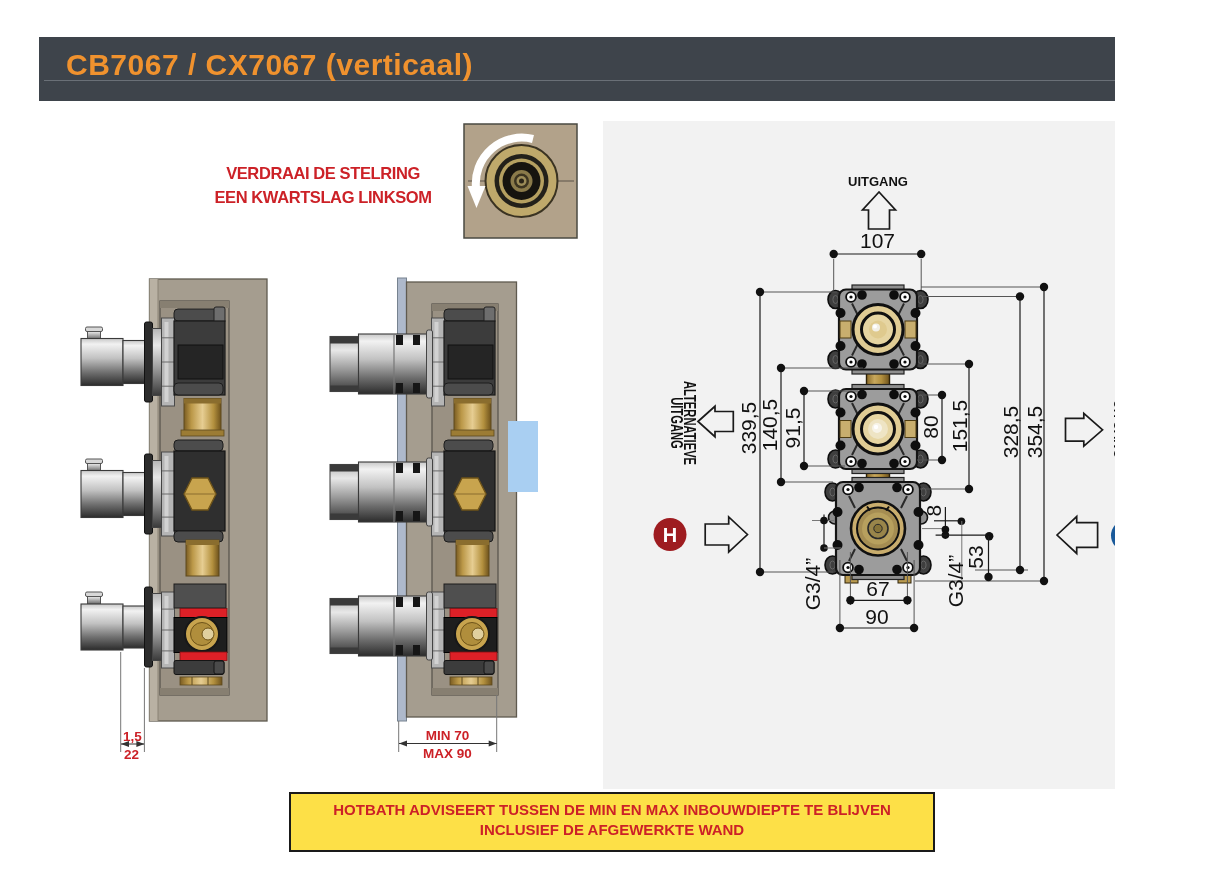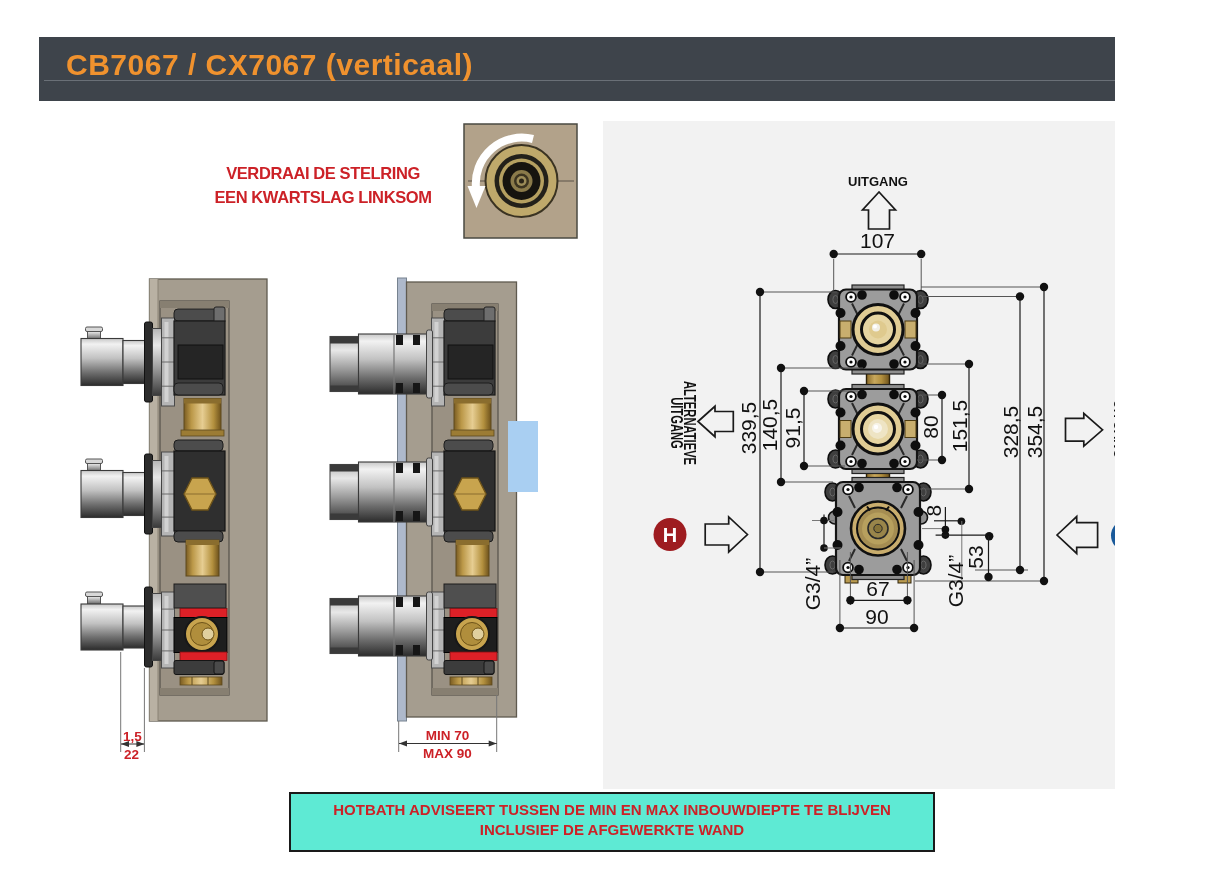--- a/index.html
+++ b/index.html
@@ -601,13 +601,13 @@
 <polygon points="1102.6,429.8 1083.8,413.45 1083.8,418.40000000000003 1065.5,418.40000000000003 1065.5,441.2 1083.8,441.2 1083.8,446.15000000000003" fill="#f2f2f2" stroke="#1a1a1a" stroke-width="1.7"></polygon>
 
 <g>
         <circle cx="1127" cy="535.5" r="16" fill="#1a5a9a"></circle>
         <text x="1127" y="543" text-anchor="middle" font-size="20" font-weight="bold" fill="#fff">C</text>
       </g>
 
 <polygon points="1057,535 1076.7,516.55 1076.7,522.7 1097.6000000000001,522.7 1097.6000000000001,547.3 1076.7,547.3 1076.7,553.45" fill="#f2f2f2" stroke="#1a1a1a" stroke-width="1.7"></polygon>
 </svg>
 
-<div class="abs" style="left:289px;top:792px;width:642px;height:50px;border:2.5px solid #1a1a1a;background:#5eead4;text-align:center;font-size:15px;font-weight:bold;color:#cc2127;line-height:20px;padding-top:6px;">HOTBATH ADVISEERT TUSSEN DE MIN EN MAX INBOUWDIEPTE TE BLIJVEN<br>INCLUSIEF DE AFGEWERKTE WAND</div>
+<div class="abs" style="left:289px;top:792px;width:642px;height:50px;border:2.5px solid #1a1a1a;background:#fde047;text-align:center;font-size:15px;font-weight:bold;color:#cc2127;line-height:20px;padding-top:6px;">HOTBATH ADVISEERT TUSSEN DE MIN EN MAX INBOUWDIEPTE TE BLIJVEN<br>INCLUSIEF DE AFGEWERKTE WAND</div>
 </div>
 </body></html>

